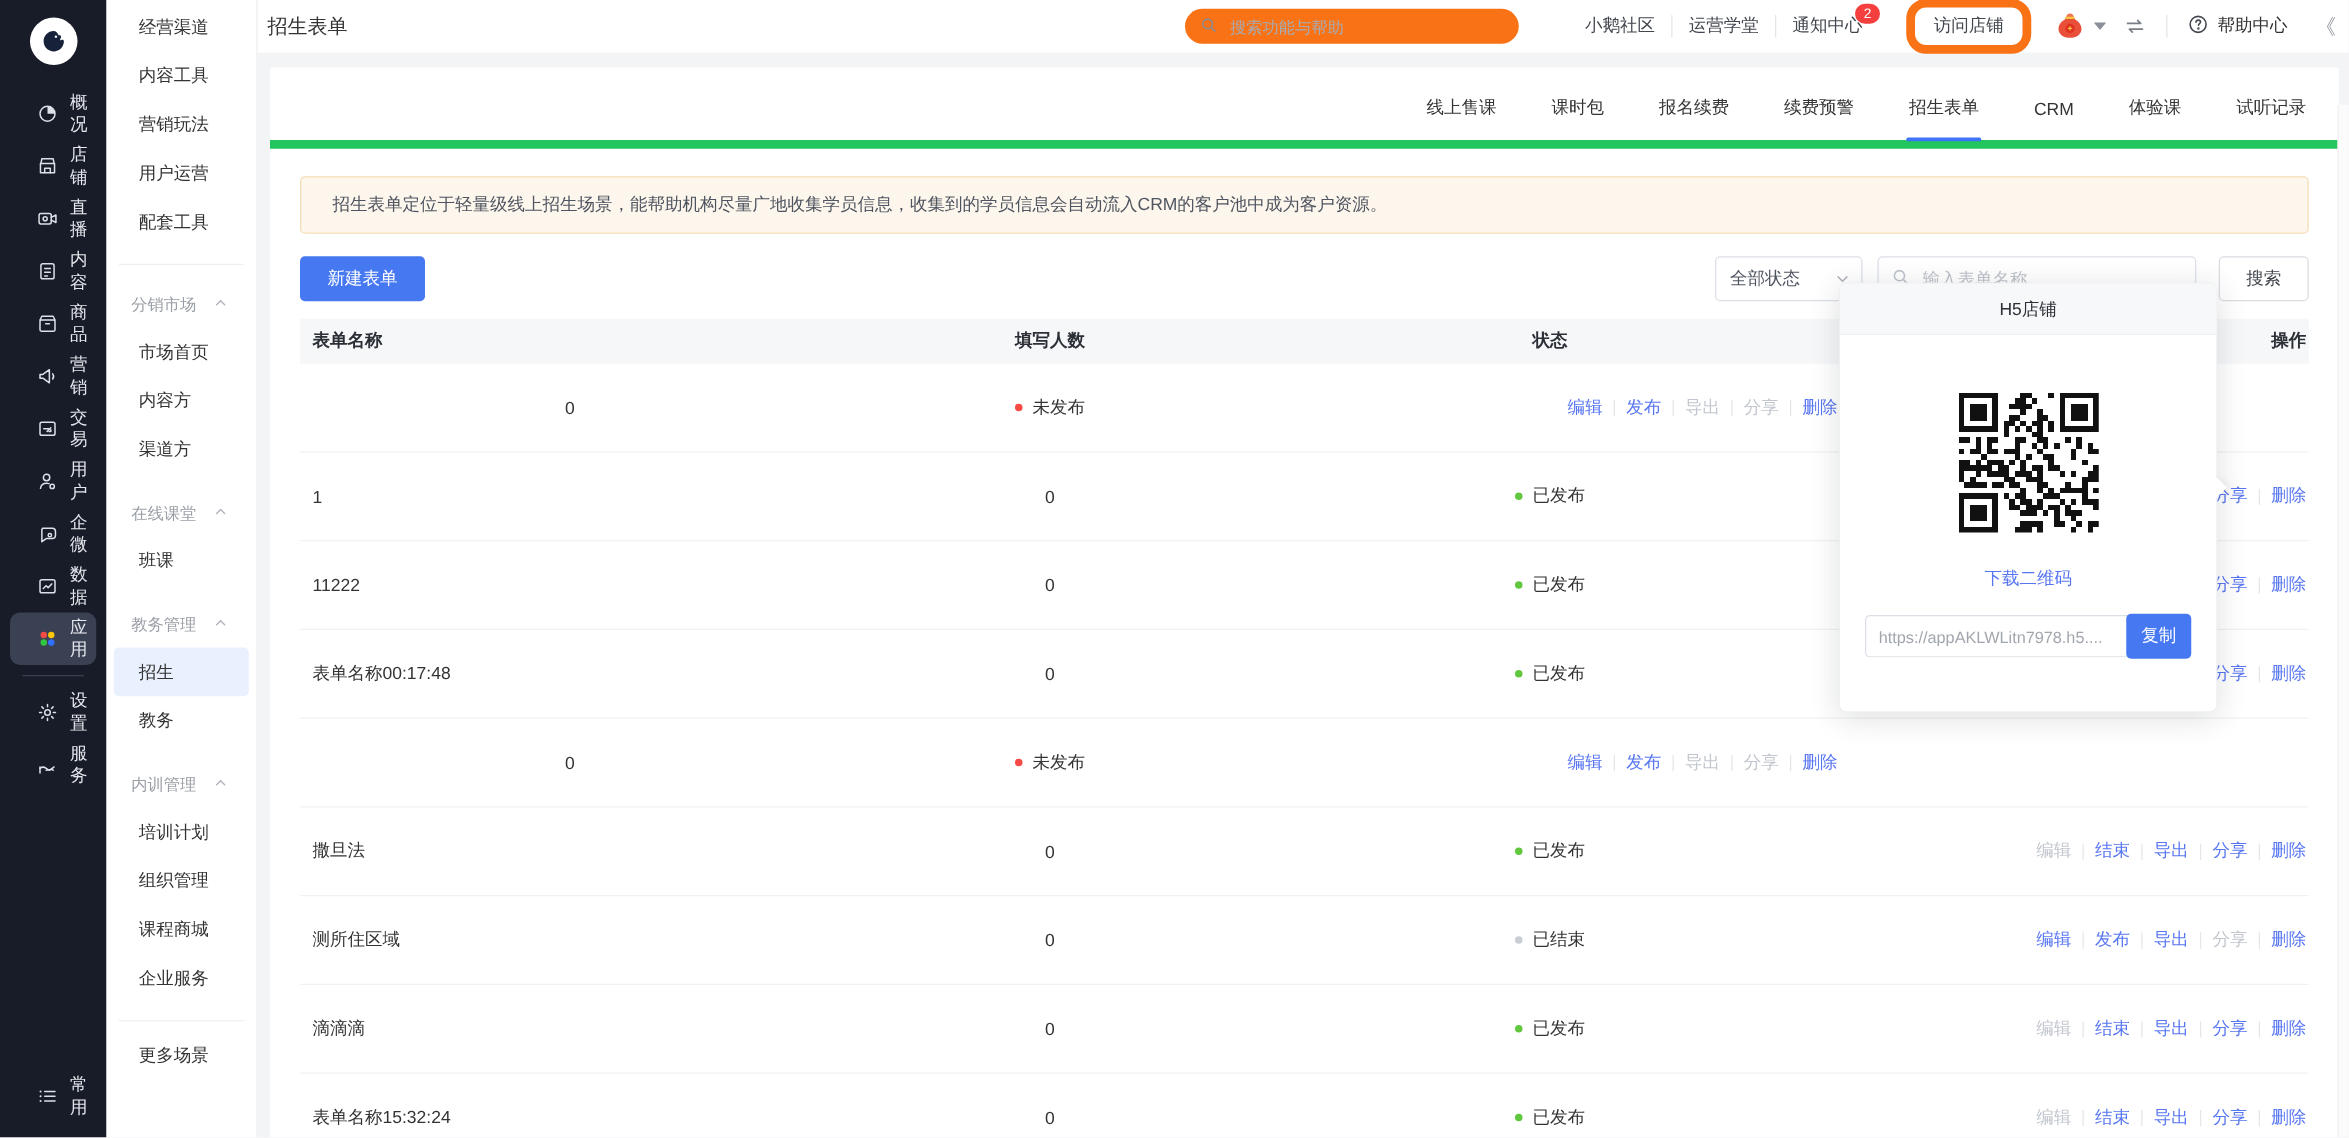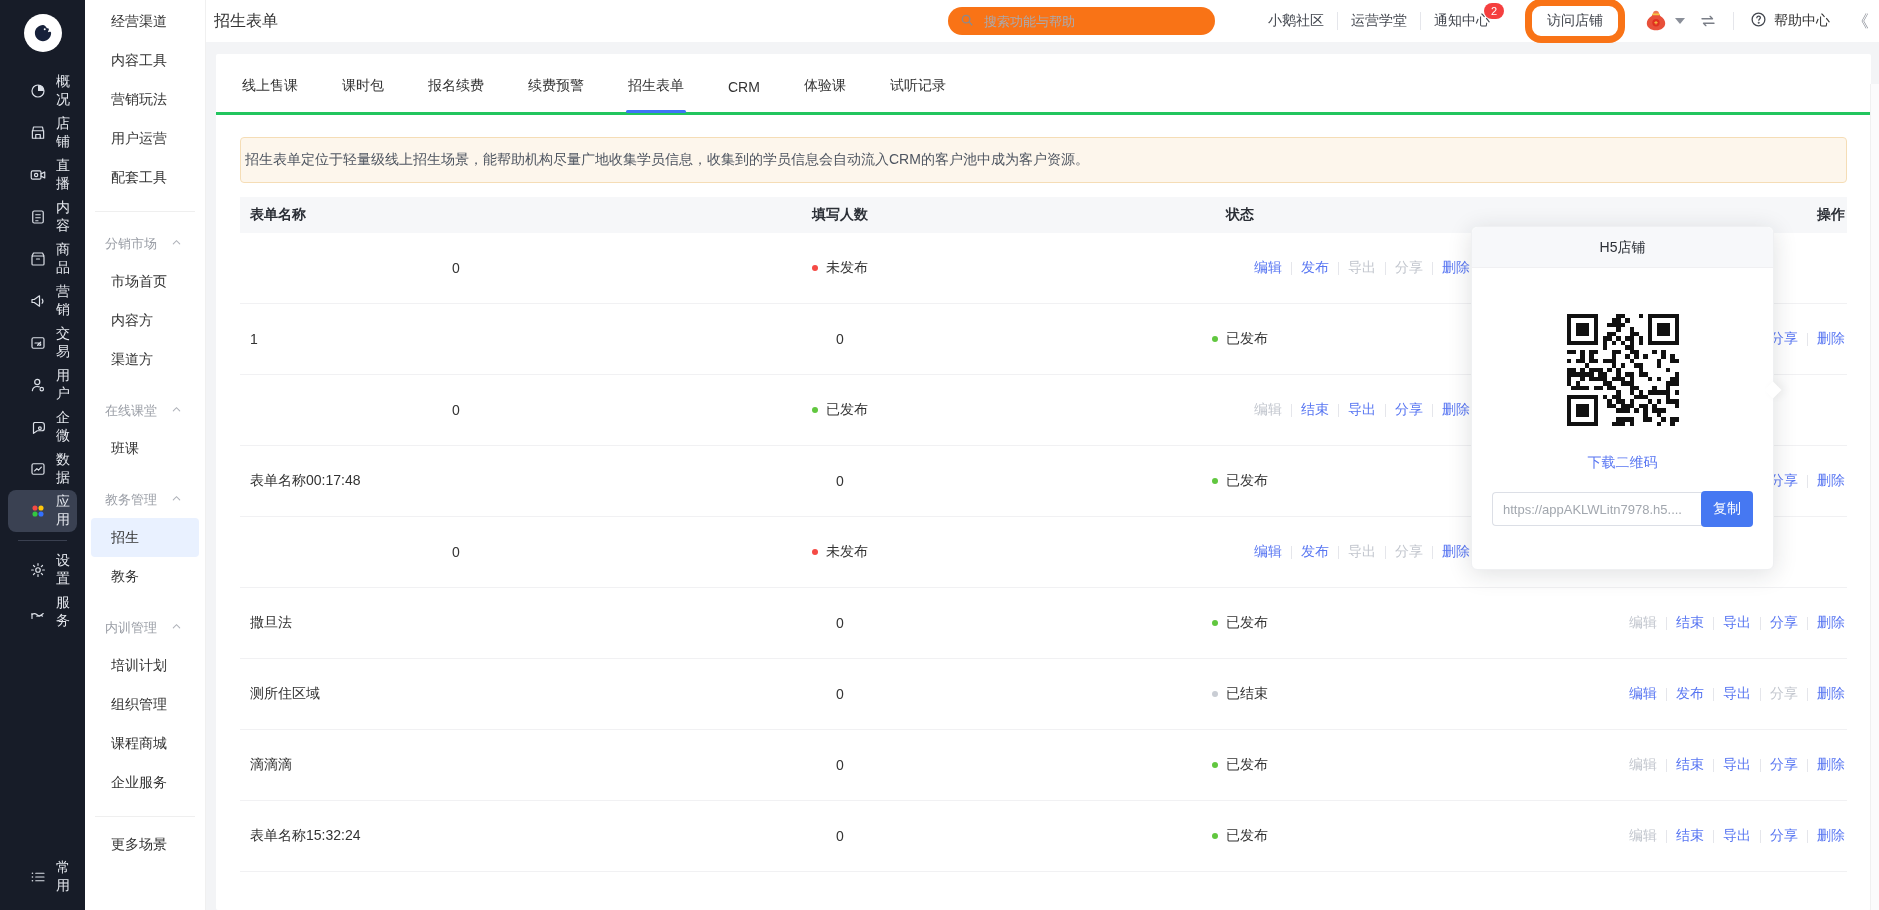--- a/index.html
+++ b/index.html
@@ -41,26 +41,26 @@
   .caret{width:0;height:0;border-left:5px solid transparent;border-right:5px solid transparent;border-top:6px solid #8A8F99;}
   .swap{margin-left:14px;cursor:pointer;display:flex;}
   .vdiv{width:1px;height:18px;background:#E5E6EB;margin:0 16px;}
   .help{display:flex;align-items:center;gap:7px;color:#333;font-size:14px;cursor:pointer;white-space:nowrap;}
   .collapse{margin-left:22px;color:#8C9099;font-size:17px;cursor:pointer;letter-spacing:-2px;}
 
   .content{flex:1;position:relative;padding:12px 8px 0 10px;min-height:0;}
   .card{background:#fff;border-radius:2px;height:100%;overflow:hidden;}
 
   
-  .tabs{display:flex;align-items:flex-end;height:58px;padding:0 24px;border-bottom:3px solid #22c55e;gap:40px;}
+  .tabs{display:flex;align-items:flex-end;height:58px;padding:0 24px;border-bottom:7px solid #22c55e;gap:40px;justify-content:flex-end;}
   .tab{padding:0 2px 17px;font-size:14px;color:#333;cursor:pointer;position:relative;white-space:nowrap;}
   .tab.active::after{content:"";position:absolute;left:0;right:0;bottom:-1px;height:3px;border-radius:2px;background:#3E74F6;}
 
   
-  .banner{margin:22px 24px 0;background:#FDF6EC;border:1px solid #F5DDB6;border-radius:4px;padding:13px 4px;font-size:14px;color:#4E5560;}
+  .banner{margin:22px 24px 0;background:#FDF6EC;border:1px solid #F5DDB6;border-radius:4px;padding:13px 25px;font-size:14px;color:#4E5560;}
 
   
   .toolbar{margin:18px 24px 0;display:flex;align-items:center;}
   .btn-primary{height:36px;padding:0 22px;background:#4678F2;color:#fff;border:0;border-radius:4px;font-size:14px;cursor:pointer;font-family:inherit;}
   .toolbar .right{margin-left:auto;display:flex;align-items:center;gap:12px;}
   .select{width:96px;height:34px;border:1px solid #DCDFE6;border-radius:4px;display:flex;align-items:center;justify-content:space-between;padding:0 9px 0 11px;color:#4E5560;font-size:14px;cursor:pointer;background:#fff;white-space:nowrap;}
   .tsearch{width:233px;height:34px;border:1px solid #DCDFE6;border-radius:4px;display:flex;align-items:center;gap:8px;padding:0 10px;background:#fff;}
   .tsearch input{border:0;outline:none;font-size:14px;color:#333;width:100%;font-family:inherit;background:transparent;}
   .tsearch input::placeholder{color:#BFC3CA;}
   .btn-plain{height:36px;width:72px;background:#fff;border:1px solid #D9DCE1;border-radius:4px;color:#42464E;font-size:14px;cursor:pointer;margin-left:6px;font-family:inherit;}
@@ -365,20 +365,41 @@
             <div class="tab">报名续费</div>
             <div class="tab">续费预警</div>
             <div class="tab active">招生表单</div>
             <div class="tab">CRM</div>
             <div class="tab">体验课</div>
             <div class="tab">试听记录</div>
           </div>
 
         <div class="banner">招生表单定位于轻量级线上招生场景，能帮助机构尽量广地收集学员信息，收集到的学员信息会自动流入CRM的客户池中成为客户资源。</div>
 
+        <div class="toolbar">
+          <button class="btn-primary">新建表单</button>
+          <div class="right">
+            <div class="select">
+              <span>全部状态</span>
+              <svg width="12" height="12" viewBox="0 0 24 24" fill="none" stroke="#B0B3BA" stroke-width="2.4" stroke-linecap="round">
+                  <path d="M5 9l7 7 7-7"></path>
+                </svg>
+            </div>
+            <div class="tsearch">
+              <span>
+                <svg width="15" height="15" viewBox="0 0 24 24" fill="none" stroke="#BFC3CA" stroke-width="2">
+                    <circle cx="10.5" cy="10.5" r="6.5"></circle>
+                    <path d="M15.5 15.5 21 21"></path>
+                  </svg>
+              </span>
+              <input placeholder="输入表单名称" style="">
+            </div>
+            <button class="btn-plain">搜索</button>
+          </div>
+        </div>
 
         <div class="table">
           <div class="thead">
             <div class="c1">表单名称</div>
             <div class="c2">填写人数</div>
             <div class="c3">状态</div>
             <div class="c4">操作</div>
           </div>
           <div>
               <div class="trow">
@@ -412,20 +433,21 @@
                     <span class="act on">结束</span>
                     <span class="asep"></span>
                     <span class="act on">导出</span>
                     <span class="asep"></span>
                     <span class="act on">分享</span>
                     <span class="asep"></span>
                     <span class="act on">删除</span>
                   </span></div>
               </div>
               <div class="trow">
+                <div class="c1">11222</div>
                 <div class="c2">0</div>
                 <div class="c3">
                   <span class="dot" style="background: rgb(97, 199, 63);"></span>
                   <span>已发布</span>
                 </div>
                 <div class="c4"><span class="acts">
                     <span class="act off">编辑</span>
                     <span class="asep"></span>
                     <span class="act on">结束</span>
                     <span class="asep"></span>

